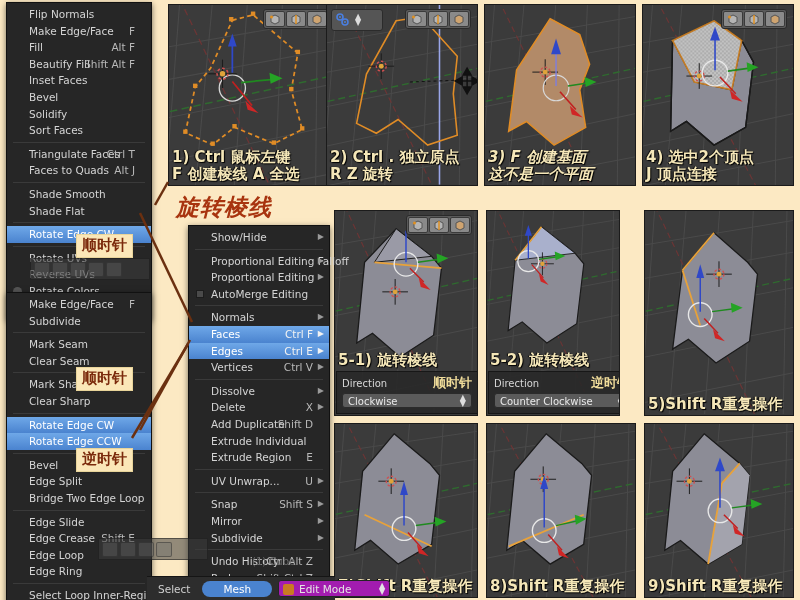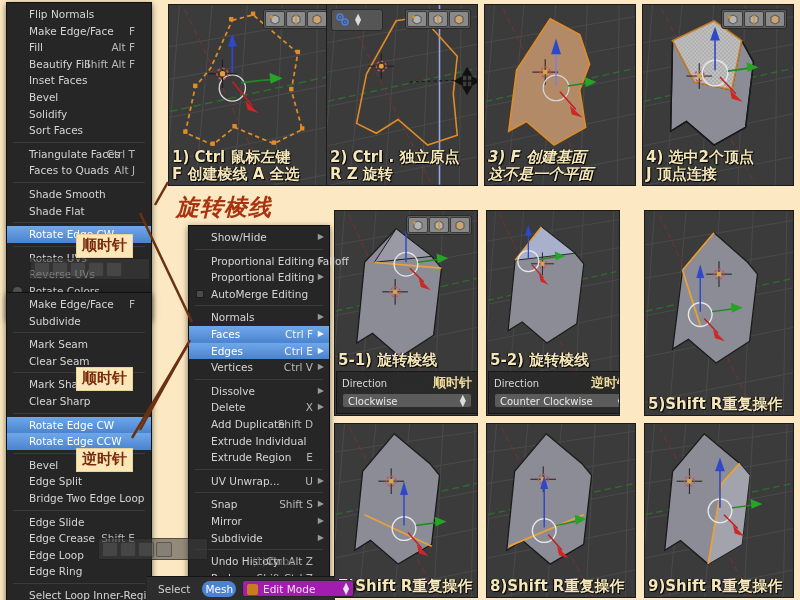--- a/index.html
+++ b/index.html
@@ -121,21 +121,21 @@
   
   .btmbar {
     position:absolute;
     background:#2d2d2d;
     border-top:1px solid #151515;
     display:flex; align-items:center; gap:6px;
     padding:0 5px;
     z-index:22;
   }
   .bbtn { color:#cfcfcf; font-size:10.5px; padding:1px 6px; }
-  .bbtn.blue { background:#4a83cf; color:#fff; border-radius:9px; padding:2px 3px; }
+  .bbtn.blue { background:#4a83cf; color:#fff; border-radius:9px; padding:2px 21px; }
   .modebox {
     background:#a21caf; border:1px solid #252525; border-radius:3px;
     color:#e4e4e4; font-size:10.5px; height:17px; line-height:17px;
     padding:0 16px 0 20px; position:relative; min-width:112px;
   }
   .modebox .ic { position:absolute; left:4px; top:3px; width:11px; height:11px;
                  background:#c97b22; border-radius:2px; }
   .modebox .updn { position:absolute; right:4px; top:2px; font-size:8px; line-height:6px; }
 
   

